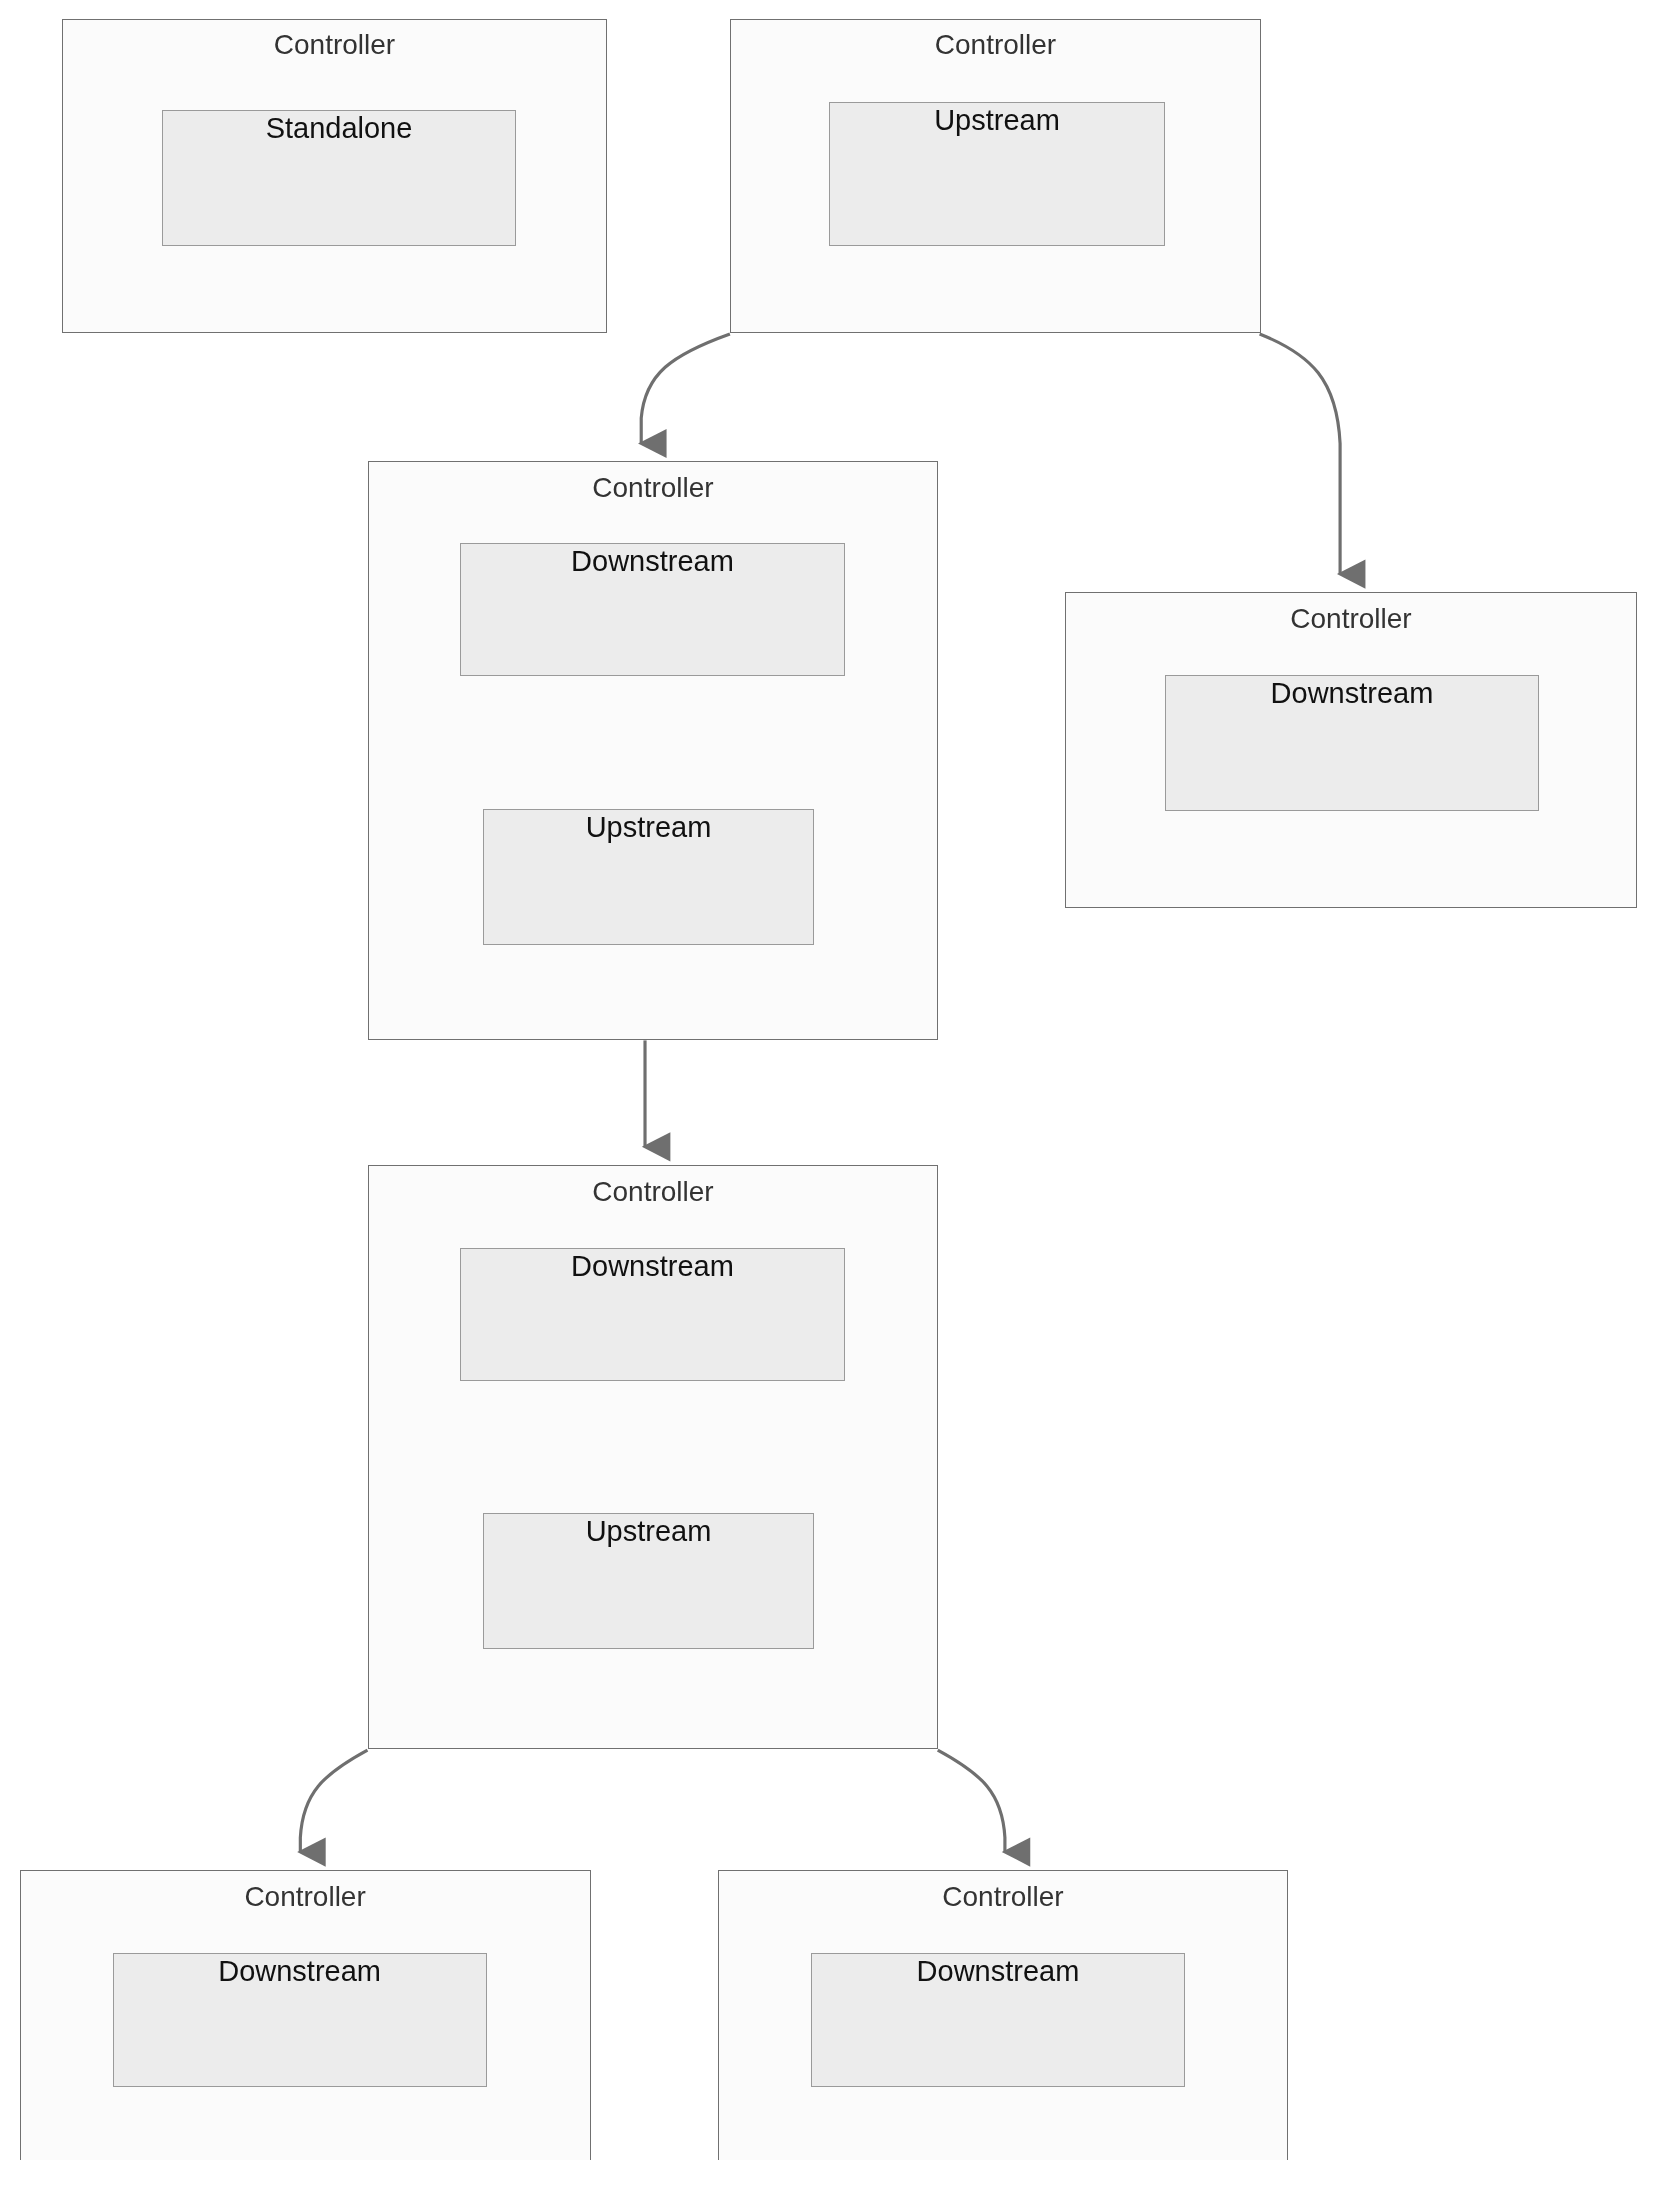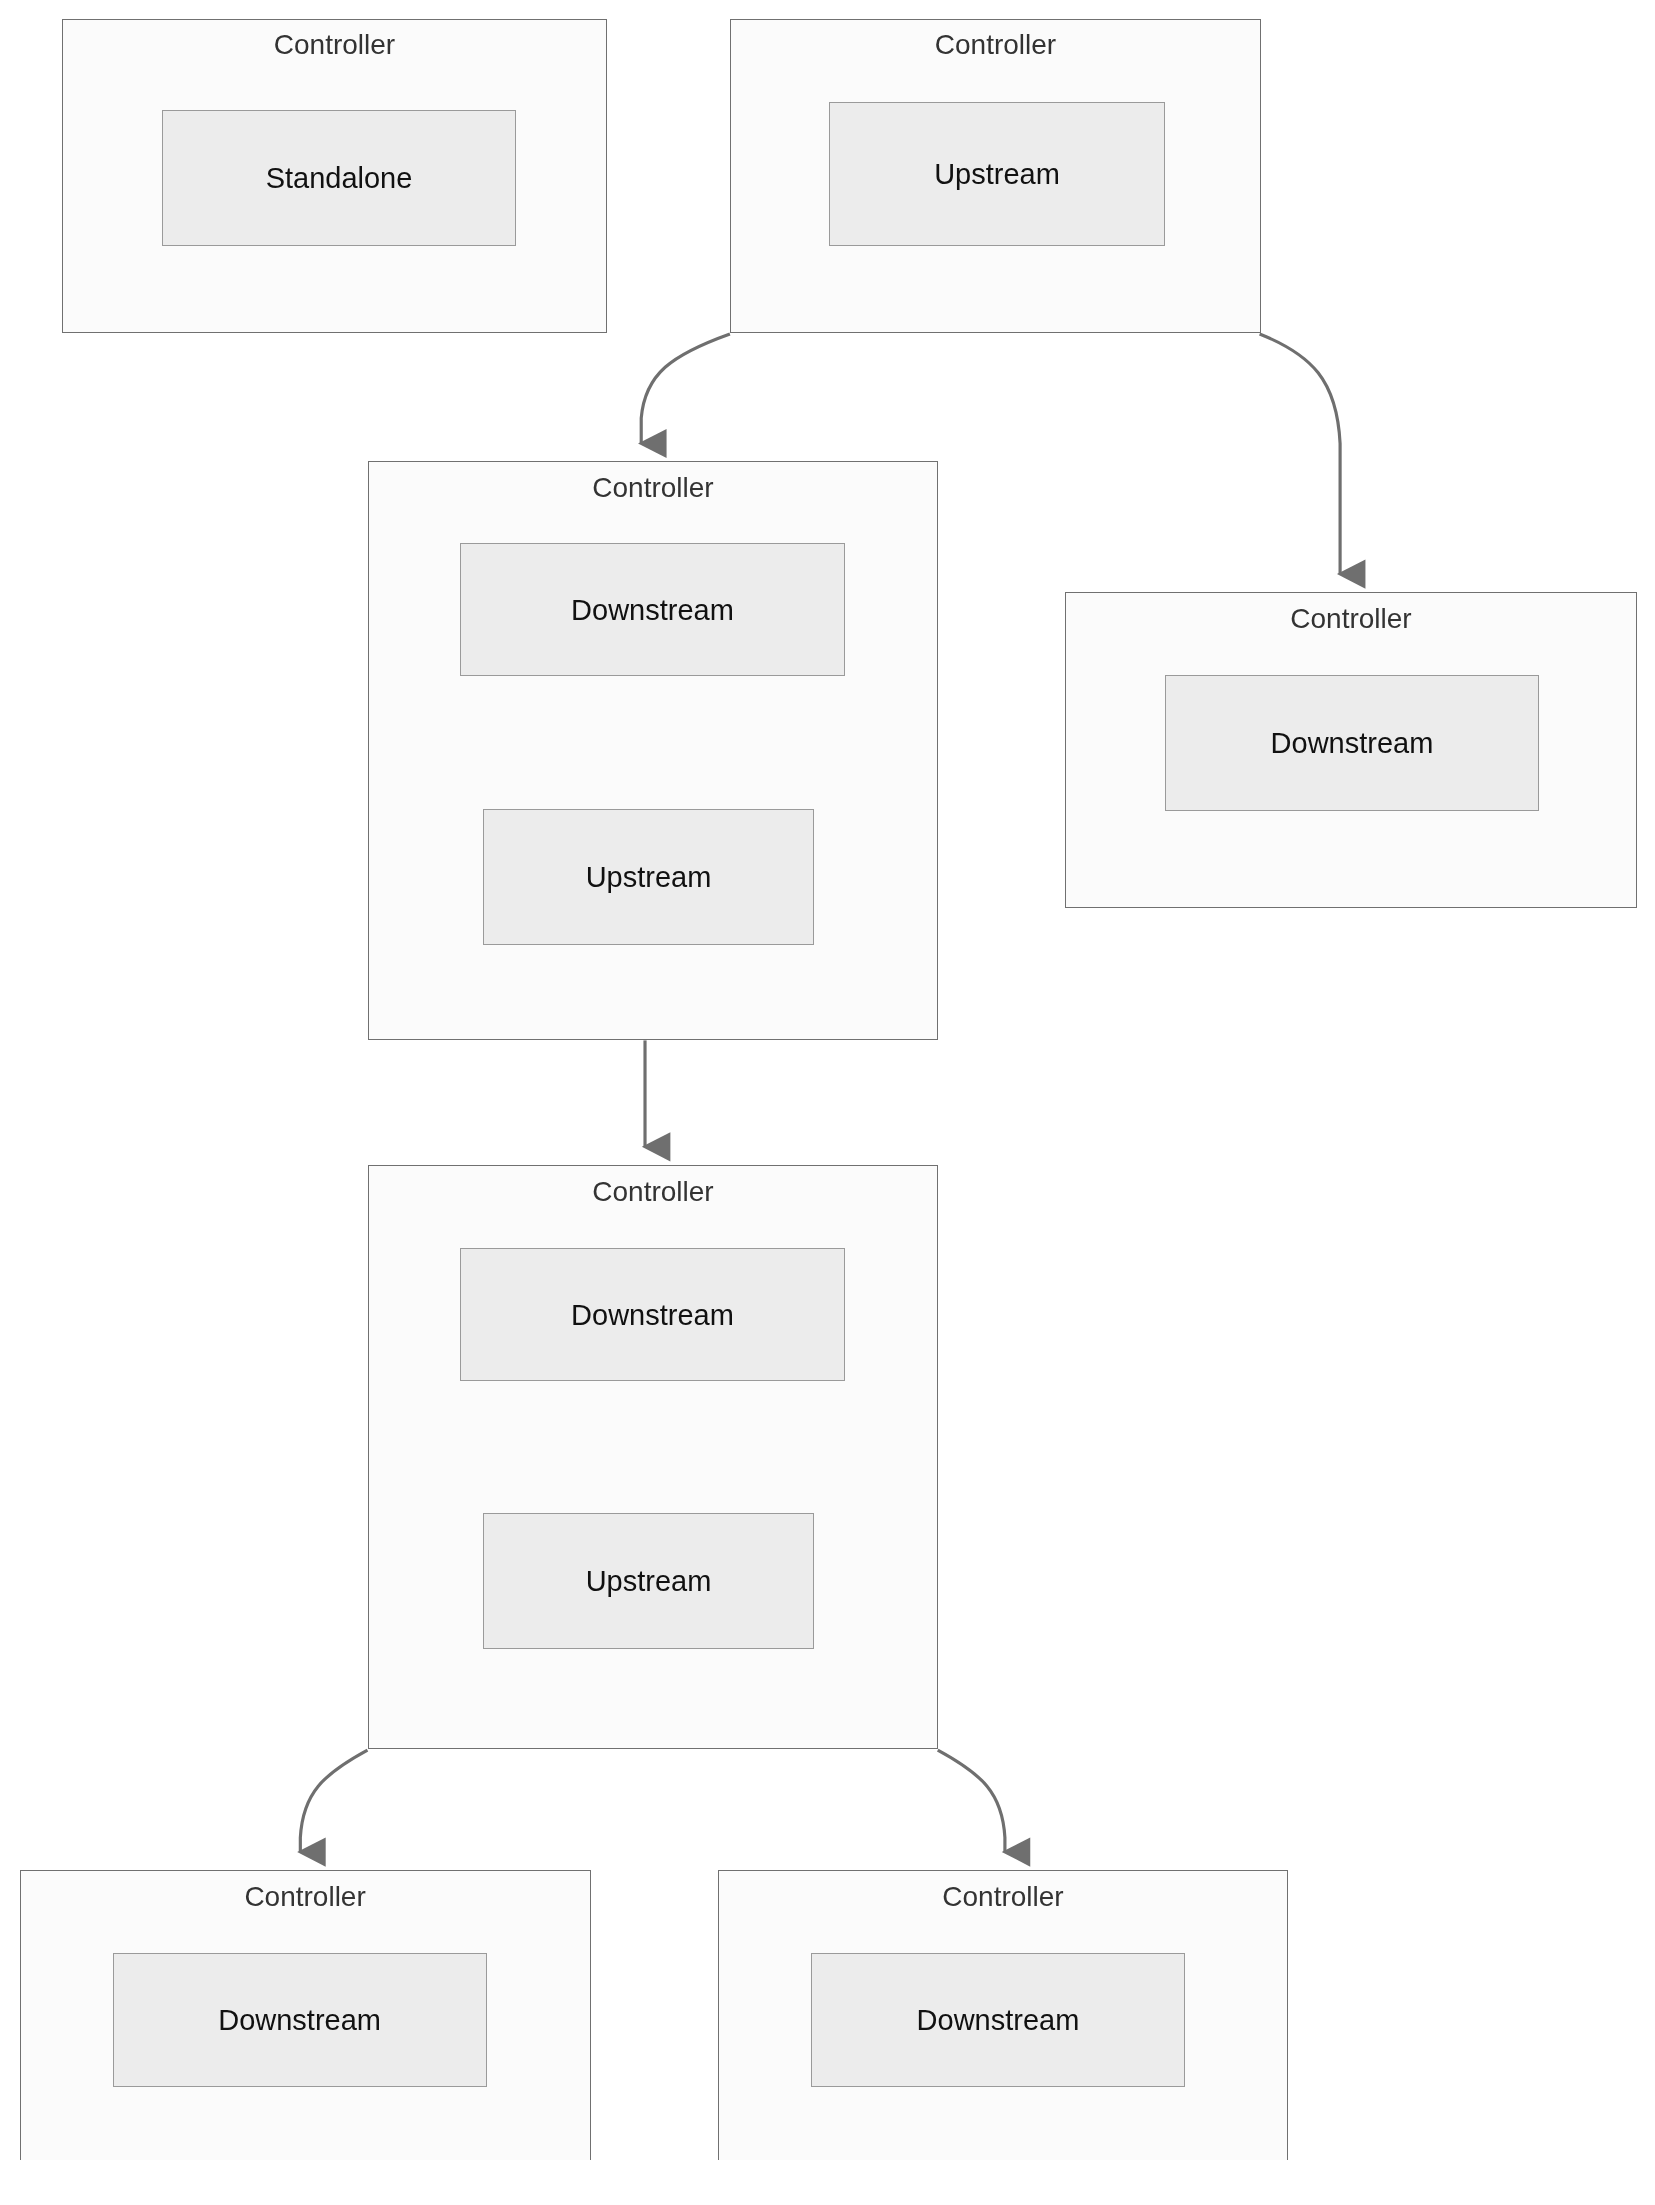--- a/index.html
+++ b/index.html
@@ -42,21 +42,21 @@
     line-height: 33px;
     font-family: "Liberation Sans", sans-serif;
     white-space: nowrap;
   }
   .service {
     position: absolute;
     box-sizing: border-box;
     background: #ececec;
     border: 1.9px solid #9a9a9a;
     display: flex;
-    align-items: center;
+    align-items: flex-start;
     justify-content: center;
   }
   .service-label {
     color: #111111;
     font-size: 29px;
     line-height: 34px;
     font-family: "Liberation Sans", sans-serif;
     white-space: nowrap;
   }
 </style>

